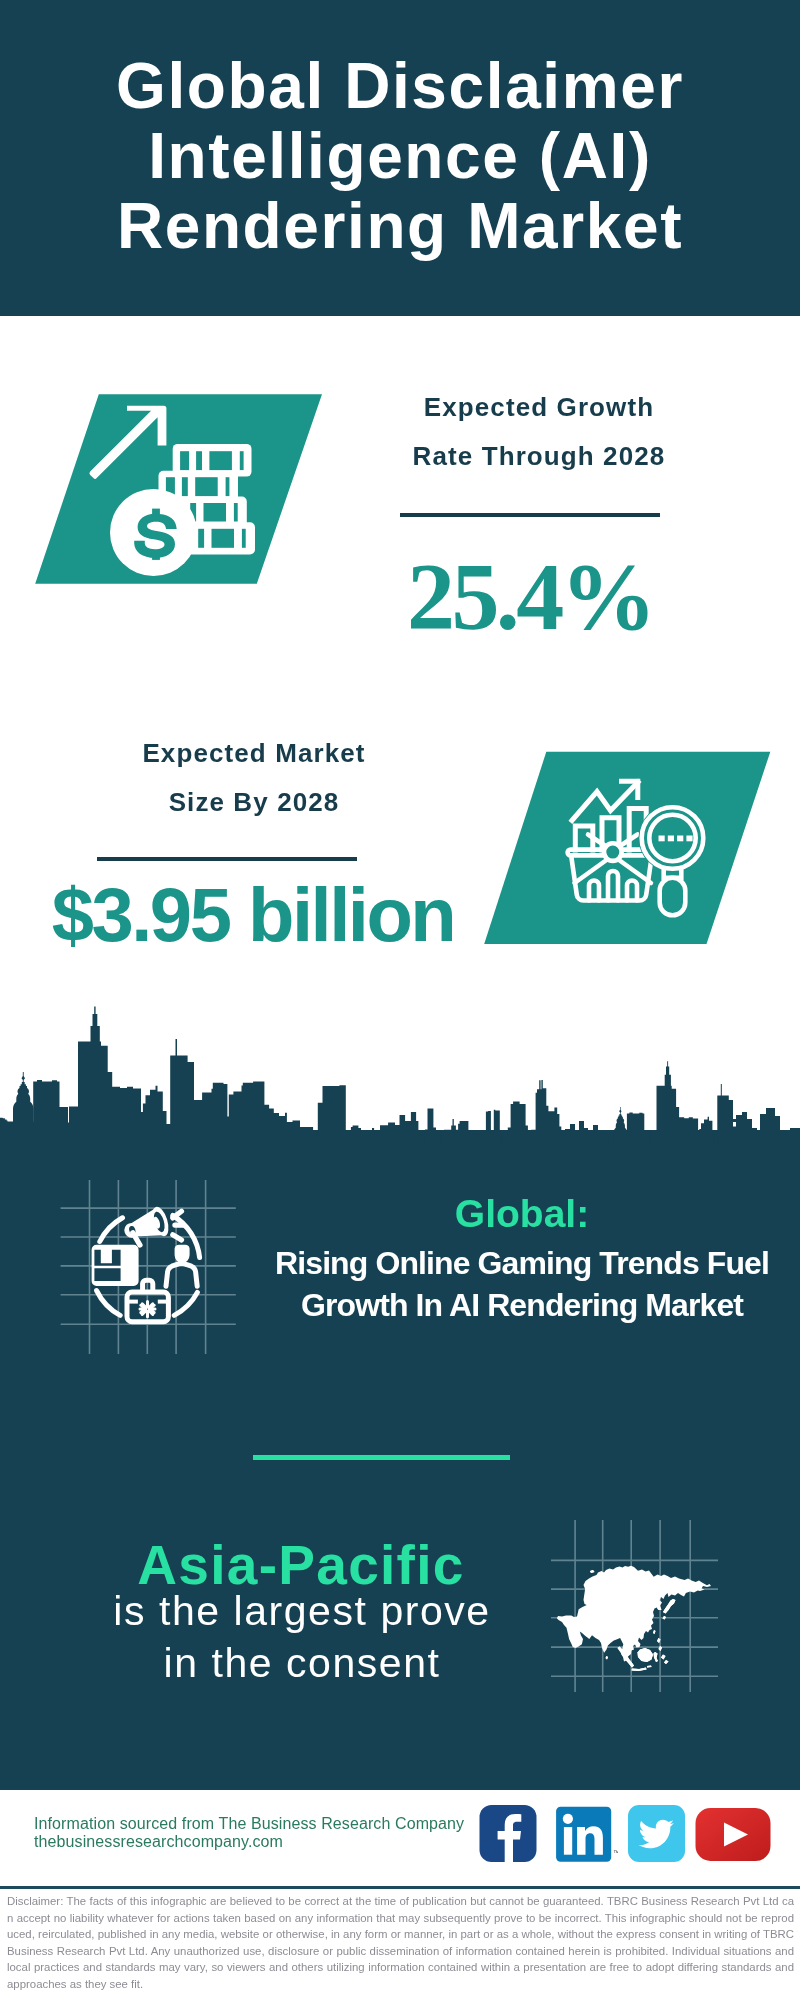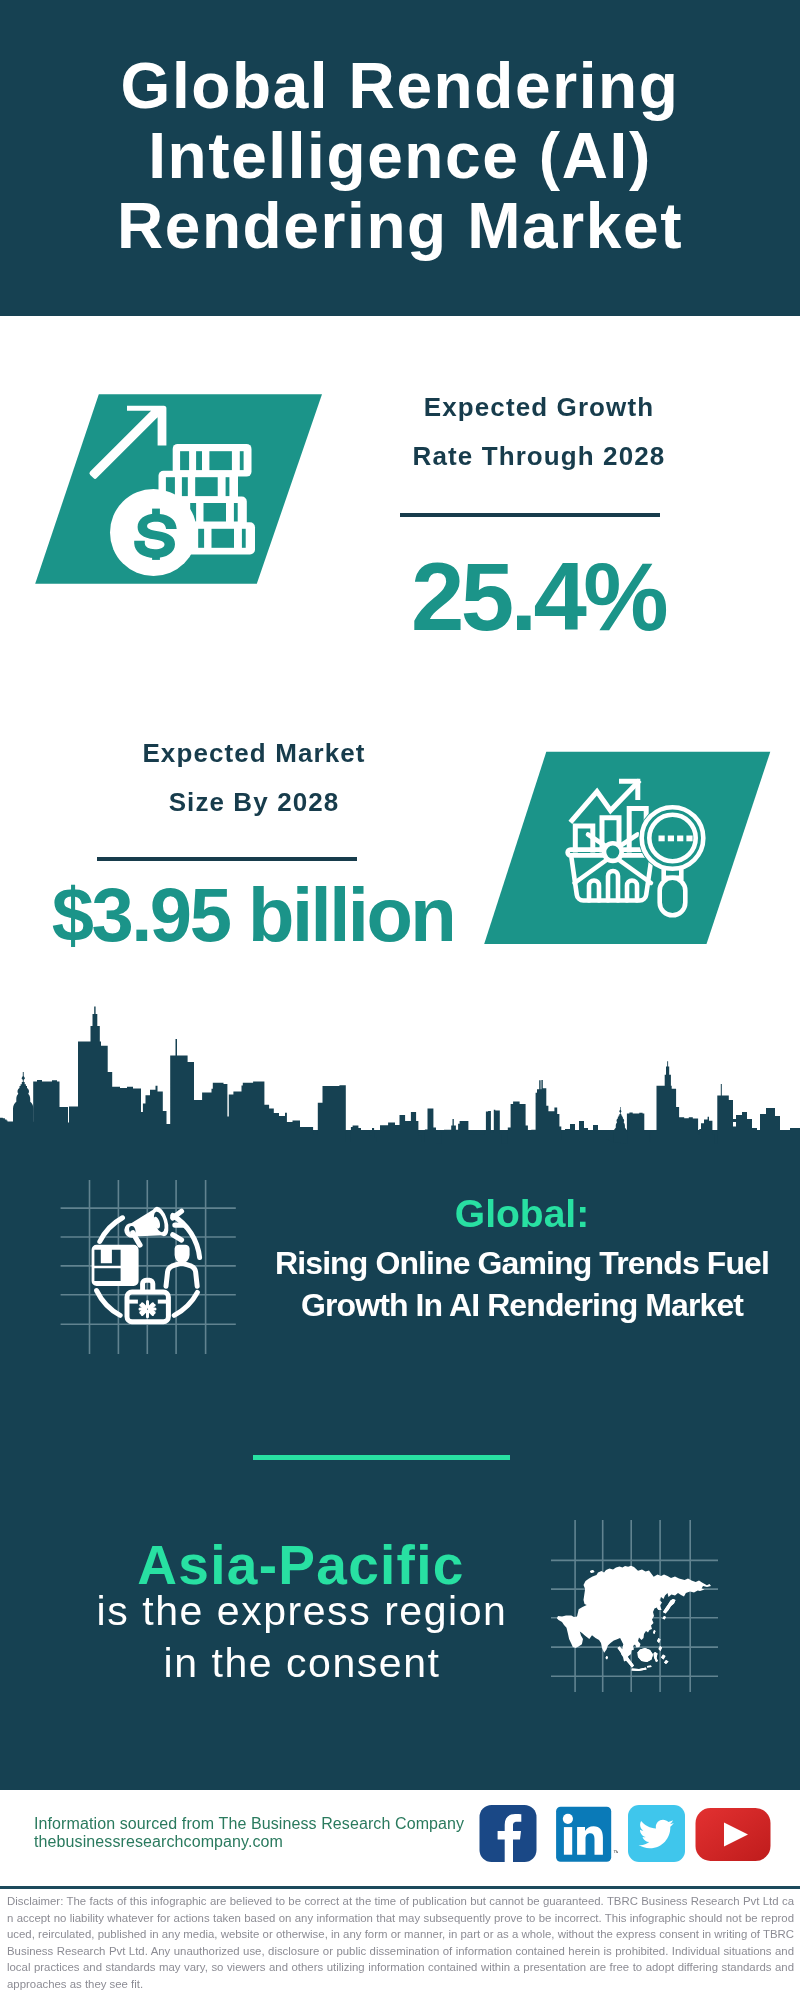--- a/index.html
+++ b/index.html
@@ -45,21 +45,21 @@
       text-align:justify; word-break:break-all; letter-spacing:0px; }
   .social { position:absolute; }
 </style>
 </head>
 <body>
 
 <div class="page">
 
   <div class="header">
     <div class="header-title">
-      <span>Global Rendering</span>
+      <span>Global Disclaimer</span>
       <span>Intelligence (AI)</span>
       <span>Rendering Market</span>
     </div>
   </div>
 
   <svg class="para" style="left:0px;top:380px;width:340px;height:220px" viewBox="0 0 340 220">
     <g transform="translate(0,-380)">
       <polygon points="98.8,394.2 322,394.2 256.8,583.8 35.2,583.8" fill="#1b9489"></polygon>
       <g fill="#ffffff">
 
@@ -111,21 +111,21 @@
 
       </g>
     </g>
   </svg>
 
   <div class="stat-title" style="left:324px;top:383px;width:430px;">
     <span>Expected Growth</span><br>
     <span>Rate Through 2028</span>
   </div>
   <div class="rule" style="left:400px;top:513px;width:260px;"></div>
-  <div class="stat-value" style="left:330px;top:549px;width:416px;font-size:96px;letter-spacing:-3.6px;">25.4%</div>
+  <div class="stat-value" style="left:322px;top:549px;width:416px;font-size:96px;letter-spacing:-3.6px;font-family:Liberation Serif, serif;">25.4%</div>
 
   <div class="stat-title" style="left:39px;top:729px;width:430px;">
     <span>Expected Market</span><br>
     <span>Size By 2028</span>
   </div>
   <div class="rule" style="left:97px;top:857px;width:260px;"></div>
   <div class="stat-value" style="left:29px;top:877px;width:448px;font-size:76px;letter-spacing:-2.5px;">$3.95 billion</div>
 
   <svg class="para" style="left:460px;top:745px;width:340px;height:215px" viewBox="0 0 340 215">
     <g transform="translate(-460,-745)">
@@ -301,21 +301,21 @@
   <div class="driver-label" style="left:322px;top:1194px;width:400px;">Global:</div>
   <div class="driver-text" style="left:272px;top:1242px;width:500px;">
     <span>Rising Online Gaming Trends Fuel</span><br>
     <span>Growth In AI Rendering Market</span>
   </div>
 
   <div class="greenrule" style="left:253px;top:1455px;width:257px;"></div>
 
   <div class="region-name" style="left:101px;top:1538px;width:400px;">Asia-Pacific</div>
   <div class="region-text" style="left:52px;top:1586px;width:500px;">
-    <span>is the express region</span><br>
+    <span>is the largest prove</span><br>
     <span>in the consent</span>
   </div>
   <svg style="position:absolute;left:548px;top:1515px;width:175px;height:180px" viewBox="0 0 175 180">
     <g transform="translate(-548,-1515)">
       <g stroke="#7a99a5" stroke-width="1.6" opacity="0.75">
         <line x1="575.1" y1="1520" x2="575.1" y2="1692"></line>
         <line x1="602.7" y1="1520" x2="602.7" y2="1692"></line>
         <line x1="631.2" y1="1520" x2="631.2" y2="1692"></line>
         <line x1="660.1" y1="1520" x2="660.1" y2="1692"></line>
         <line x1="690.2" y1="1520" x2="690.2" y2="1692"></line>

